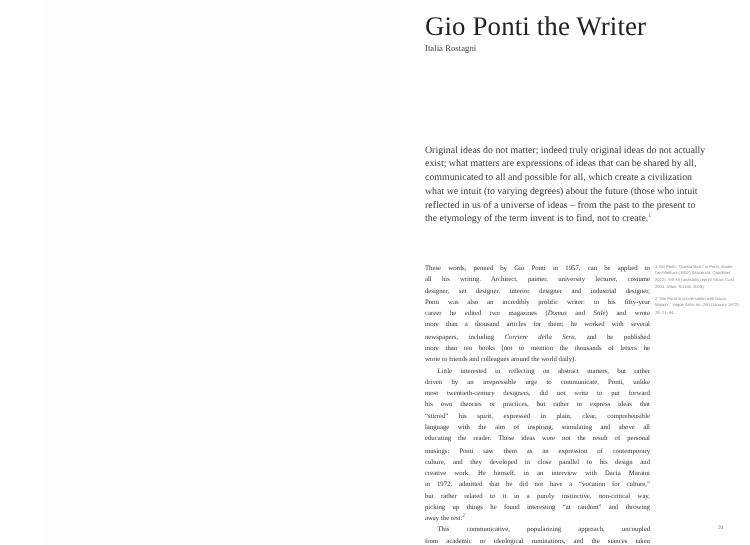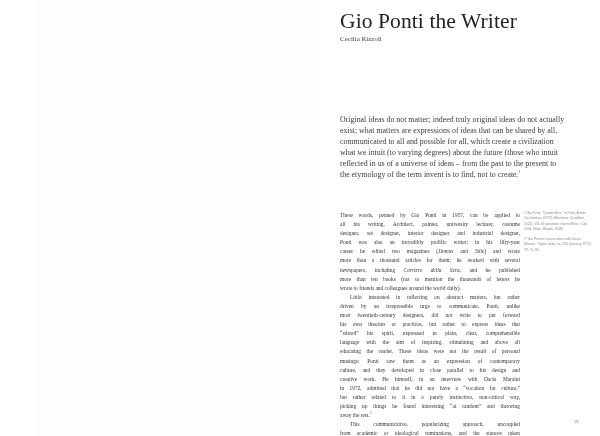--- a/index.html
+++ b/index.html
@@ -56,21 +56,21 @@
     }
   </style>
 </head>
 <body>
 
 <div class="spread">
   <div class="page-left"></div>
 
   <div class="page-right">
     <h1 class="title">Gio Ponti the Writer</h1>
-    <div class="author">Cecilia Rizzoli</div>
+    <div class="author">Italia Rostagni</div>
 
     <div class="epigraph">
       <span class="line">Original ideas do not matter; indeed truly original ideas do not actually</span>
       <span class="line">exist; what matters are expressions of ideas that can be shared by all,</span>
       <span class="line">communicated to all and possible for all, which create a civilization</span>
       <span class="line">what we intuit (to varying degrees) about the future (those who intuit</span>
       <span class="line">reflected in us of a universe of ideas – from the past to the present to</span>
       <span class="line"><span>the etymology of the term invent is to find, not to create.</span><span class="sup">1</span></span>
     </div>
 

